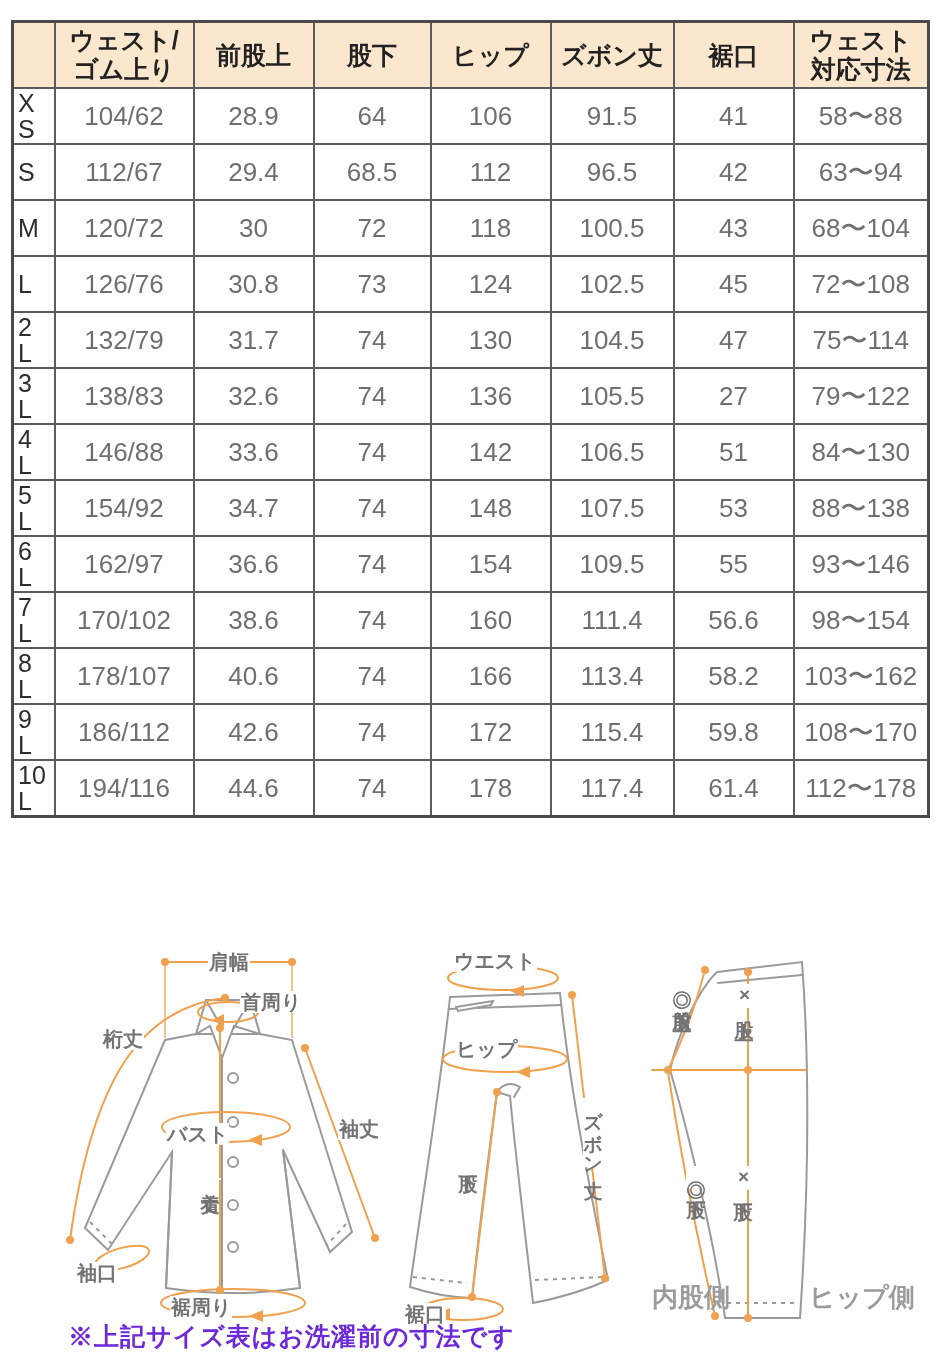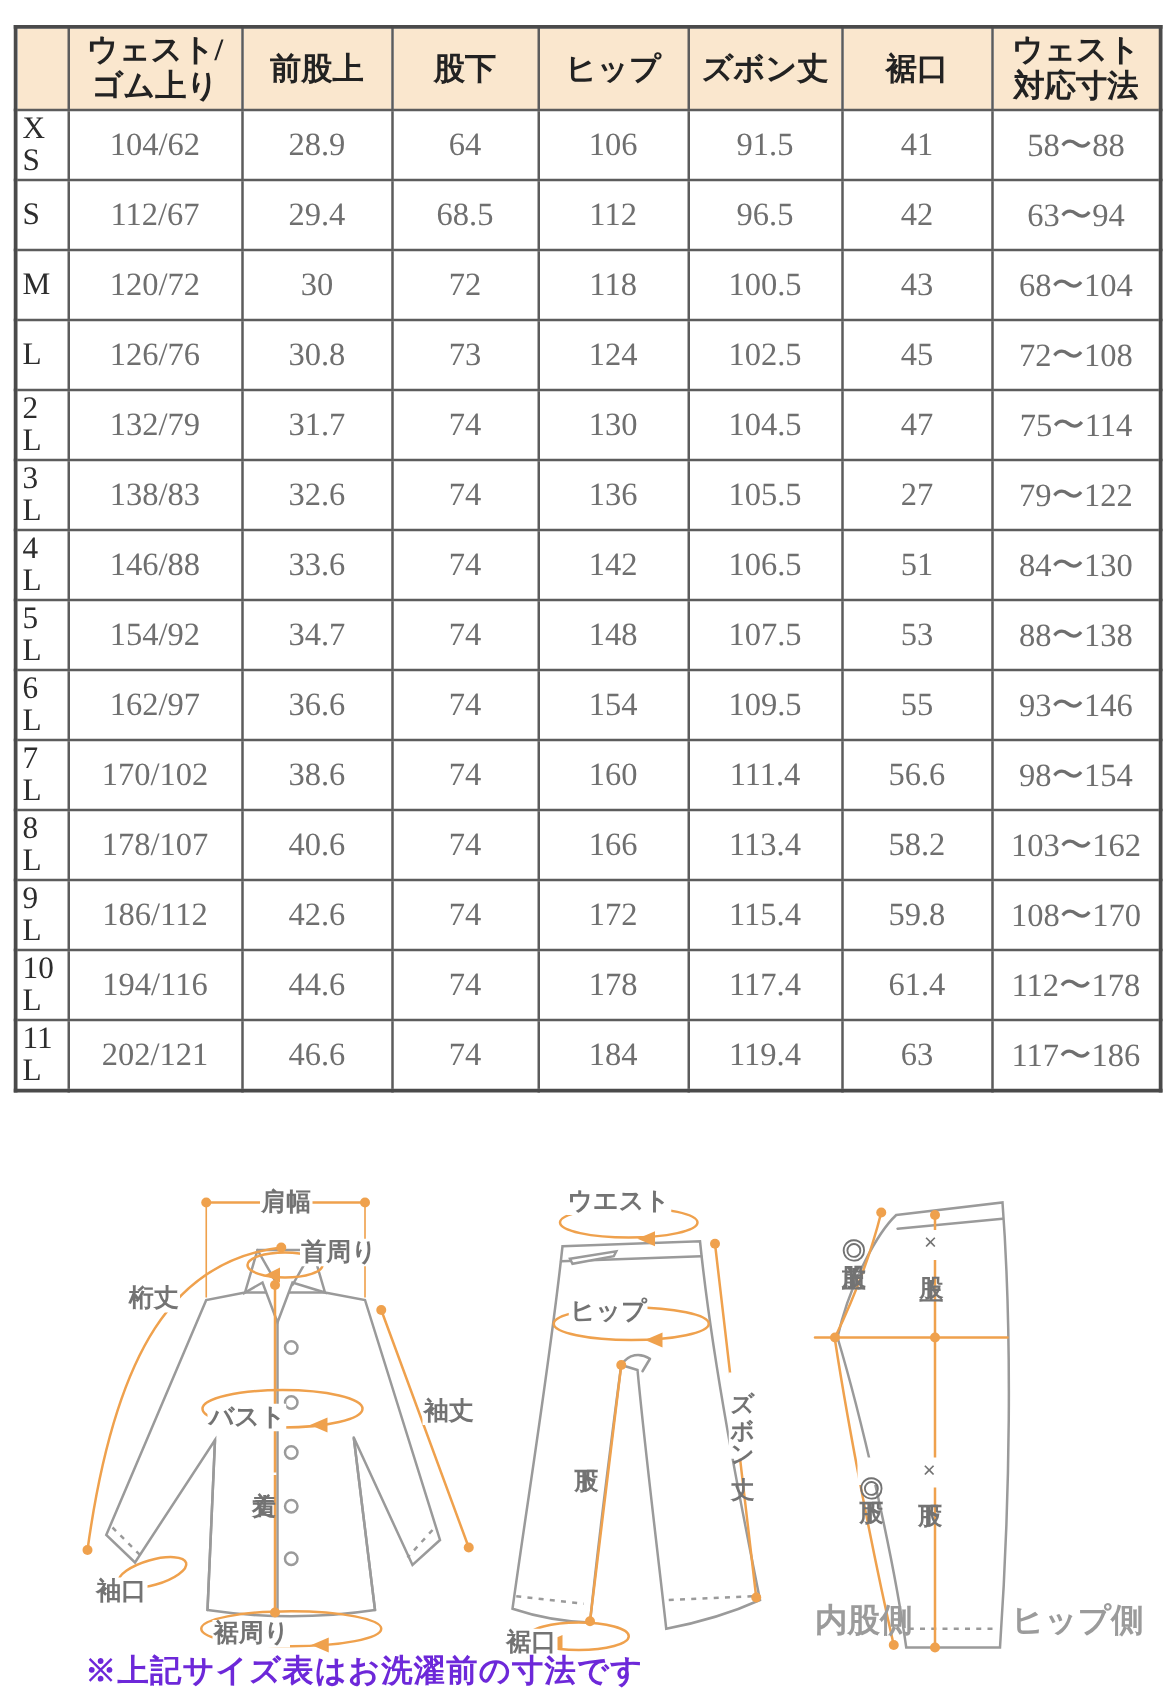--- a/index.html
+++ b/index.html
@@ -1,17 +1,17 @@
 <!DOCTYPE html>
 <html><head>
 <meta charset="utf-8">
 <style>
   html,body{margin:0;padding:0;background:#fff;}
   .page{position:relative;width:940px;height:1360px;background:#fff;overflow:hidden;
-        font-family:Liberation Serif, serif;}
+        font-family:Liberation Sans, sans-serif;}
   
   table.size-chart{position:absolute;left:11px;top:20px;width:916px;
         border-collapse:collapse;table-layout:fixed;border:3px solid #4a4a4a;}
   table.size-chart th,table.size-chart td{border:2px solid #5c5c5c;overflow:hidden;}
   thead th{background:#fae7ce;height:64px;font-size:25px;line-height:29px;
         font-weight:600;color:#222;text-align:center;white-space:pre-line;padding:0;}
   tbody th{height:54px;font-size:25px;line-height:26px;font-weight:500;color:#2d2d2d;
         text-align:left;padding:0 0 0 4px;white-space:pre-line;background:#fff;}
   tbody td{font-size:26px;color:#6f6f6f;text-align:center;background:#fff;padding:0;}
   
@@ -194,31 +194,20 @@
           <th>10
 L</th>
           <td>194/116</td>
           <td>44.6</td>
           <td>74</td>
           <td>178</td>
           <td>117.4</td>
           <td>61.4</td>
           <td>112〜178</td>
         </tr>
-        <tr>
-          <th>11
-L</th>
-          <td>202/121</td>
-          <td>46.6</td>
-          <td>74</td>
-          <td>184</td>
-          <td>119.4</td>
-          <td>63</td>
-          <td>117〜186</td>
-        </tr>
       </tbody>
   </table>
 
   <svg class="art" width="940" height="1360" viewBox="0 0 940 1360">
 
     <g>
       <path class="gf" d="M165,1040 L85,1228 L108,1250 L172,1152 L166,1288 Q233,1298 300,1288 L283,1150 L330,1252 L352,1232 L292,1040 L260,1034 L196,1034 Z"></path>
       <path class="g" d="M172,1152 L166,1288"></path>
       <path class="g" d="M283,1150 L300,1288"></path>
       <path class="gf" d="M196,1034 L206,1000 L250,1000 L260,1034 L234,1026 L222,1058 L210,1026 Z"></path>

